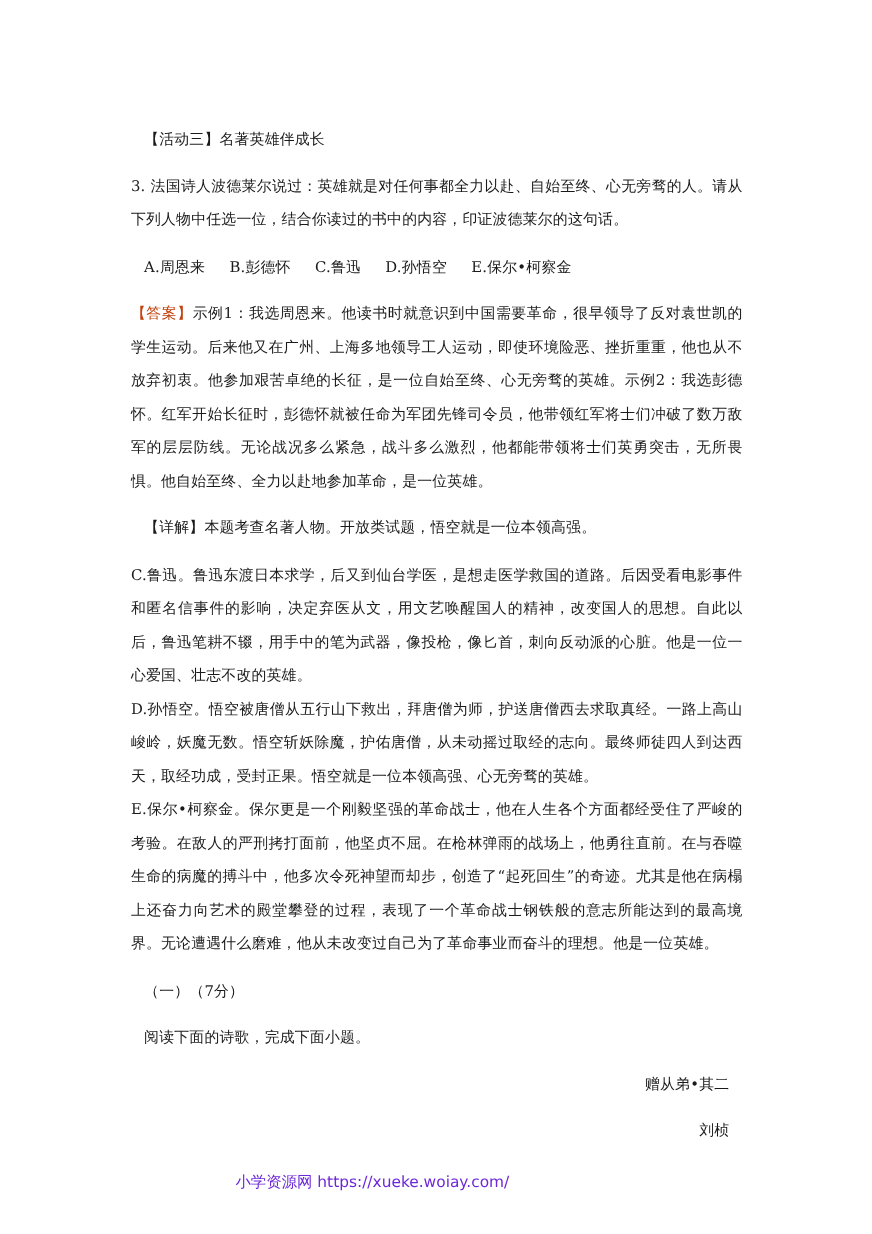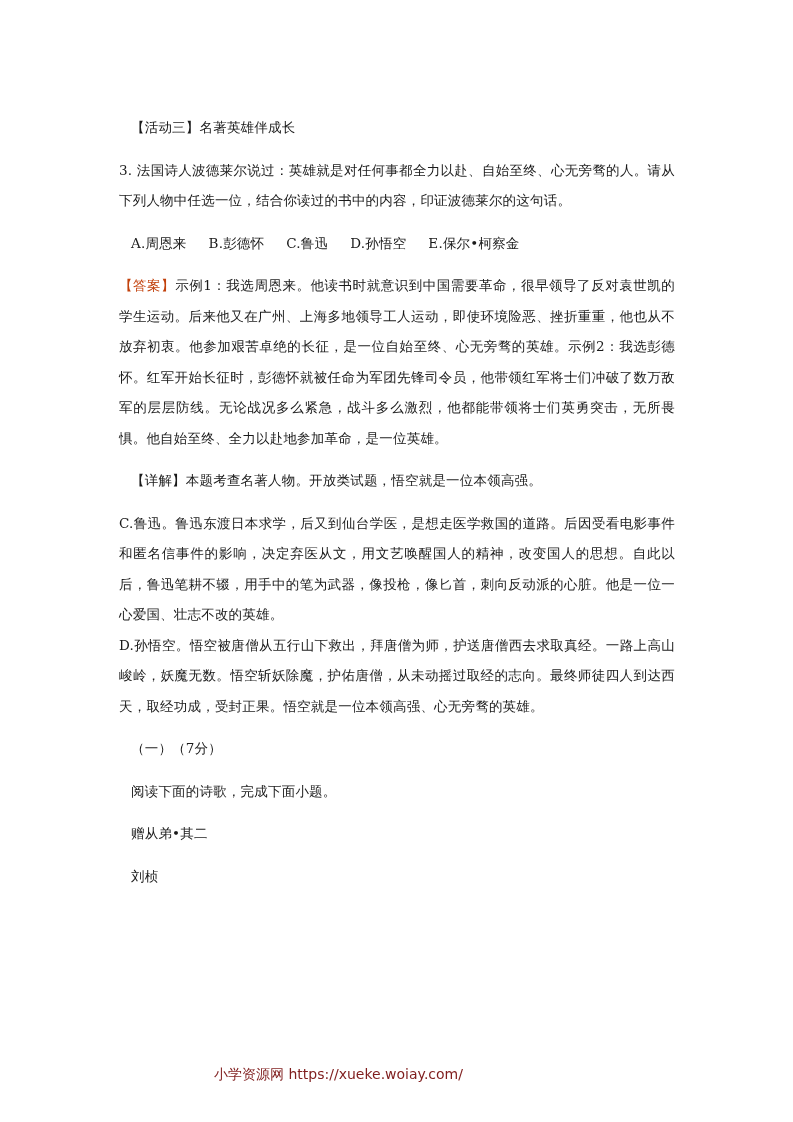--- a/index.html
+++ b/index.html
@@ -3,42 +3,43 @@
   <meta charset="utf-8">
   <style>
     html, body { margin: 0; padding: 0; background: #ffffff; }
     body { width: 793px; height: 1122px; position: relative; overflow: hidden;
            font-family: "DejaVu Serif", "Liberation Serif", serif; color: #1a1a1a; }
     .page { position: absolute; left: 119px; top: 100px; width: 556px; }
     .line { font-size: 13.5px; line-height: 30.5px; margin: 12px; white-space: nowrap; letter-spacing: 0.2px; }
     .para { font-size: 13.5px; line-height: 30.5px; margin: 0; text-align: justify; letter-spacing: 0.2px; }
     .tag { color: #c2410c; }
     .options span { margin-right: 22px; }
-    .center { text-align: left; }
+    .center { text-align: right; }
     .footer { position: absolute; left: 0; width: 677px; top: 1066px; text-align: center;
-              font-family: "DejaVu Sans", "Liberation Sans", sans-serif; font-size: 14px; color: #7f1d1d; }
+              font-family: "DejaVu Sans", "Liberation Sans", sans-serif; font-size: 14px; color: #6d28d9; }
   </style>
 </head>
 <body>
 
 <div class="page">
   <p class="line">
     <span>【活动三】</span><span>名著英雄伴成长</span>
   </p>
   <p class="para">3. 法国诗人波德莱尔说过：英雄就是对任何事都全力以赴、自始至终、心无旁骛的人。请从下列人物中任选一位，结合你读过的书中的内容，印证波德莱尔的这句话。</p>
   <p class="line options">
     <span>A.周恩来</span><span>B.彭德怀</span><span>C.鲁迅</span><span>D.孙悟空</span><span>E.保尔•柯察金</span>
   </p>
   <p class="para">
     <span class="tag">【答案】</span><span>示例1：我选周恩来。他读书时就意识到中国需要革命，很早领导了反对袁世凯的学生运动。后来他又在广州、上海多地领导工人运动，即使环境险恶、挫折重重，他也从不放弃初衷。他参加艰苦卓绝的长征，是一位自始至终、心无旁骛的英雄。示例2：我选彭德怀。红军开始长征时，彭德怀就被任命为军团先锋司令员，他带领红军将士们冲破了数万敌军的层层防线。无论战况多么紧急，战斗多么激烈，他都能带领将士们英勇突击，无所畏惧。他自始至终、全力以赴地参加革命，是一位英雄。</span>
   </p>
   <p class="line">
     <span>【详解】</span><span>本题考查名著人物。开放类试题，悟空就是一位本领高强。</span>
   </p>
   <p class="para">C.鲁迅。鲁迅东渡日本求学，后又到仙台学医，是想走医学救国的道路。后因受看电影事件和匿名信事件的影响，决定弃医从文，用文艺唤醒国人的精神，改变国人的思想。自此以后，鲁迅笔耕不辍，用手中的笔为武器，像投枪，像匕首，刺向反动派的心脏。他是一位一心爱国、壮志不改的英雄。</p>
   <p class="para">D.孙悟空。悟空被唐僧从五行山下救出，拜唐僧为师，护送唐僧西去求取真经。一路上高山峻岭，妖魔无数。悟空斩妖除魔，护佑唐僧，从未动摇过取经的志向。最终师徒四人到达西天，取经功成，受封正果。悟空就是一位本领高强、心无旁骛的英雄。</p>
+  <p class="para">E.保尔•柯察金。保尔更是一个刚毅坚强的革命战士，他在人生各个方面都经受住了严峻的考验。在敌人的严刑拷打面前，他坚贞不屈。在枪林弹雨的战场上，他勇往直前。在与吞噬生命的病魔的搏斗中，他多次令死神望而却步，创造了“起死回生”的奇迹。尤其是他在病榻上还奋力向艺术的殿堂攀登的过程，表现了一个革命战士钢铁般的意志所能达到的最高境界。无论遭遇什么磨难，他从未改变过自己为了革命事业而奋斗的理想。他是一位英雄。</p>
   <p class="line">（一）（7分）</p>
   <p class="line">阅读下面的诗歌，完成下面小题。</p>
   <p class="line center">赠从弟•其二</p>
   <p class="line center">刘桢</p>
 </div>
 
 <div class="footer">小学资源网 https://xueke.woiay.com/</div>
 
 </body></html>

